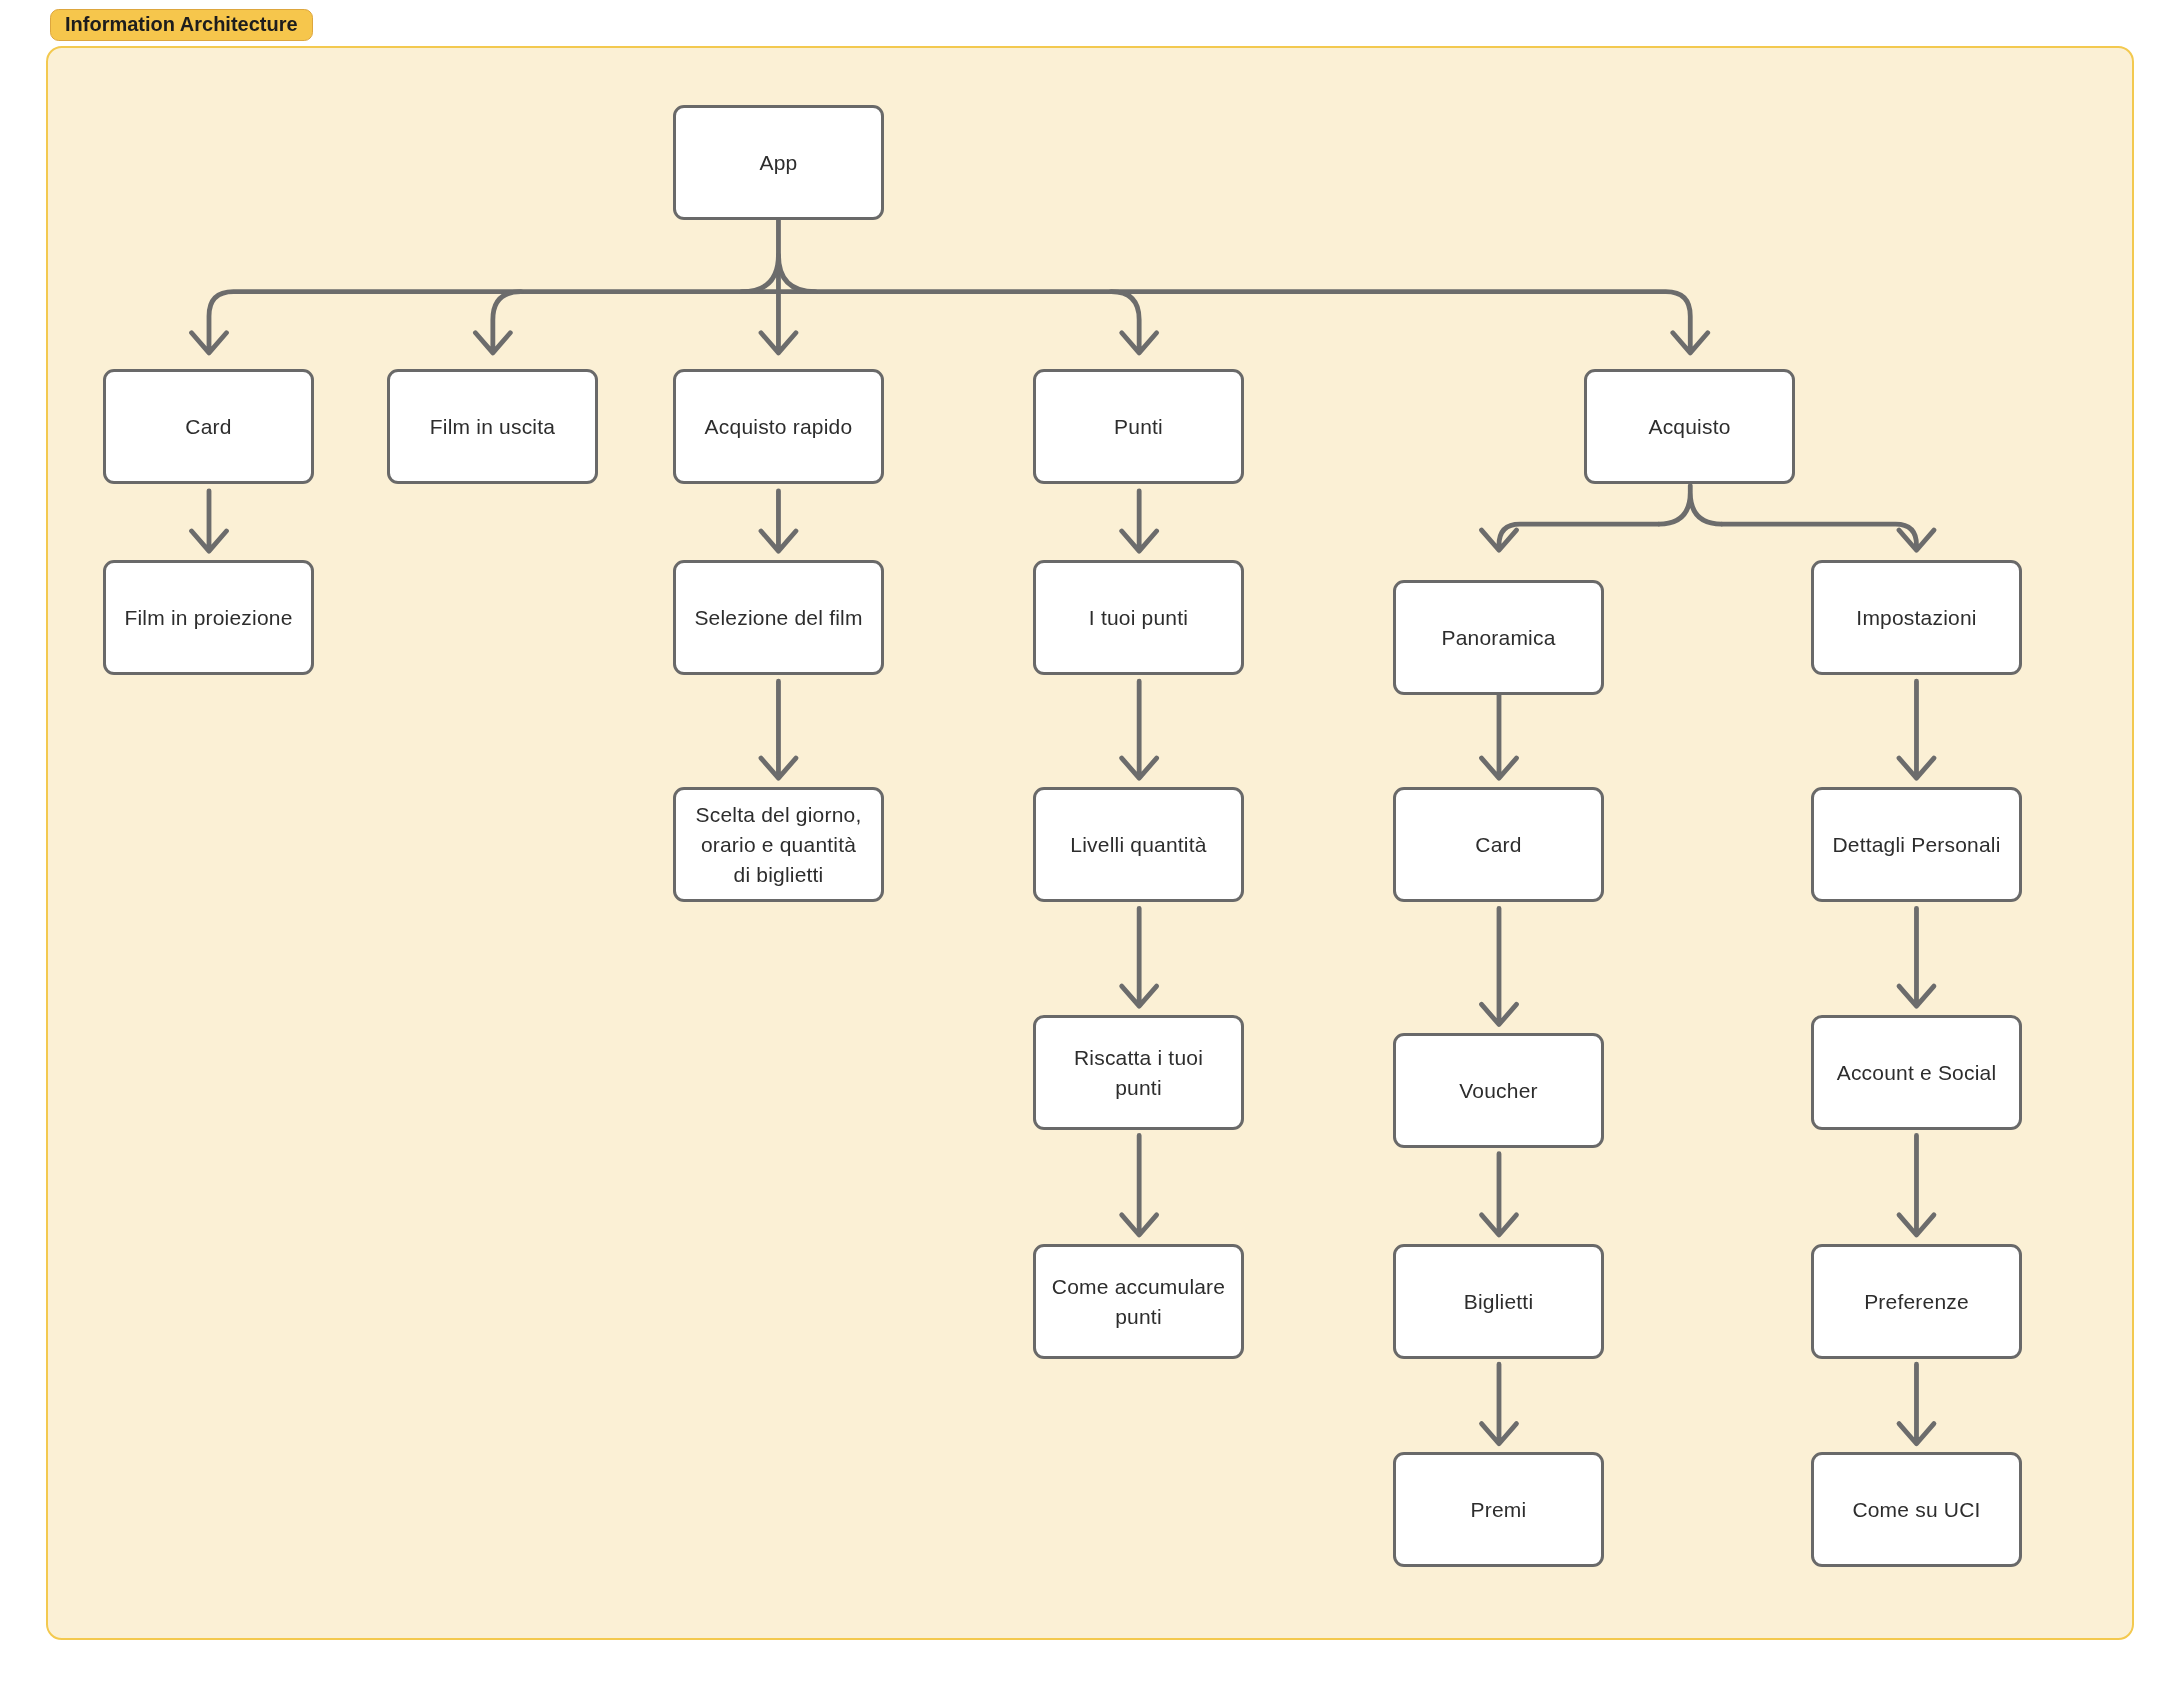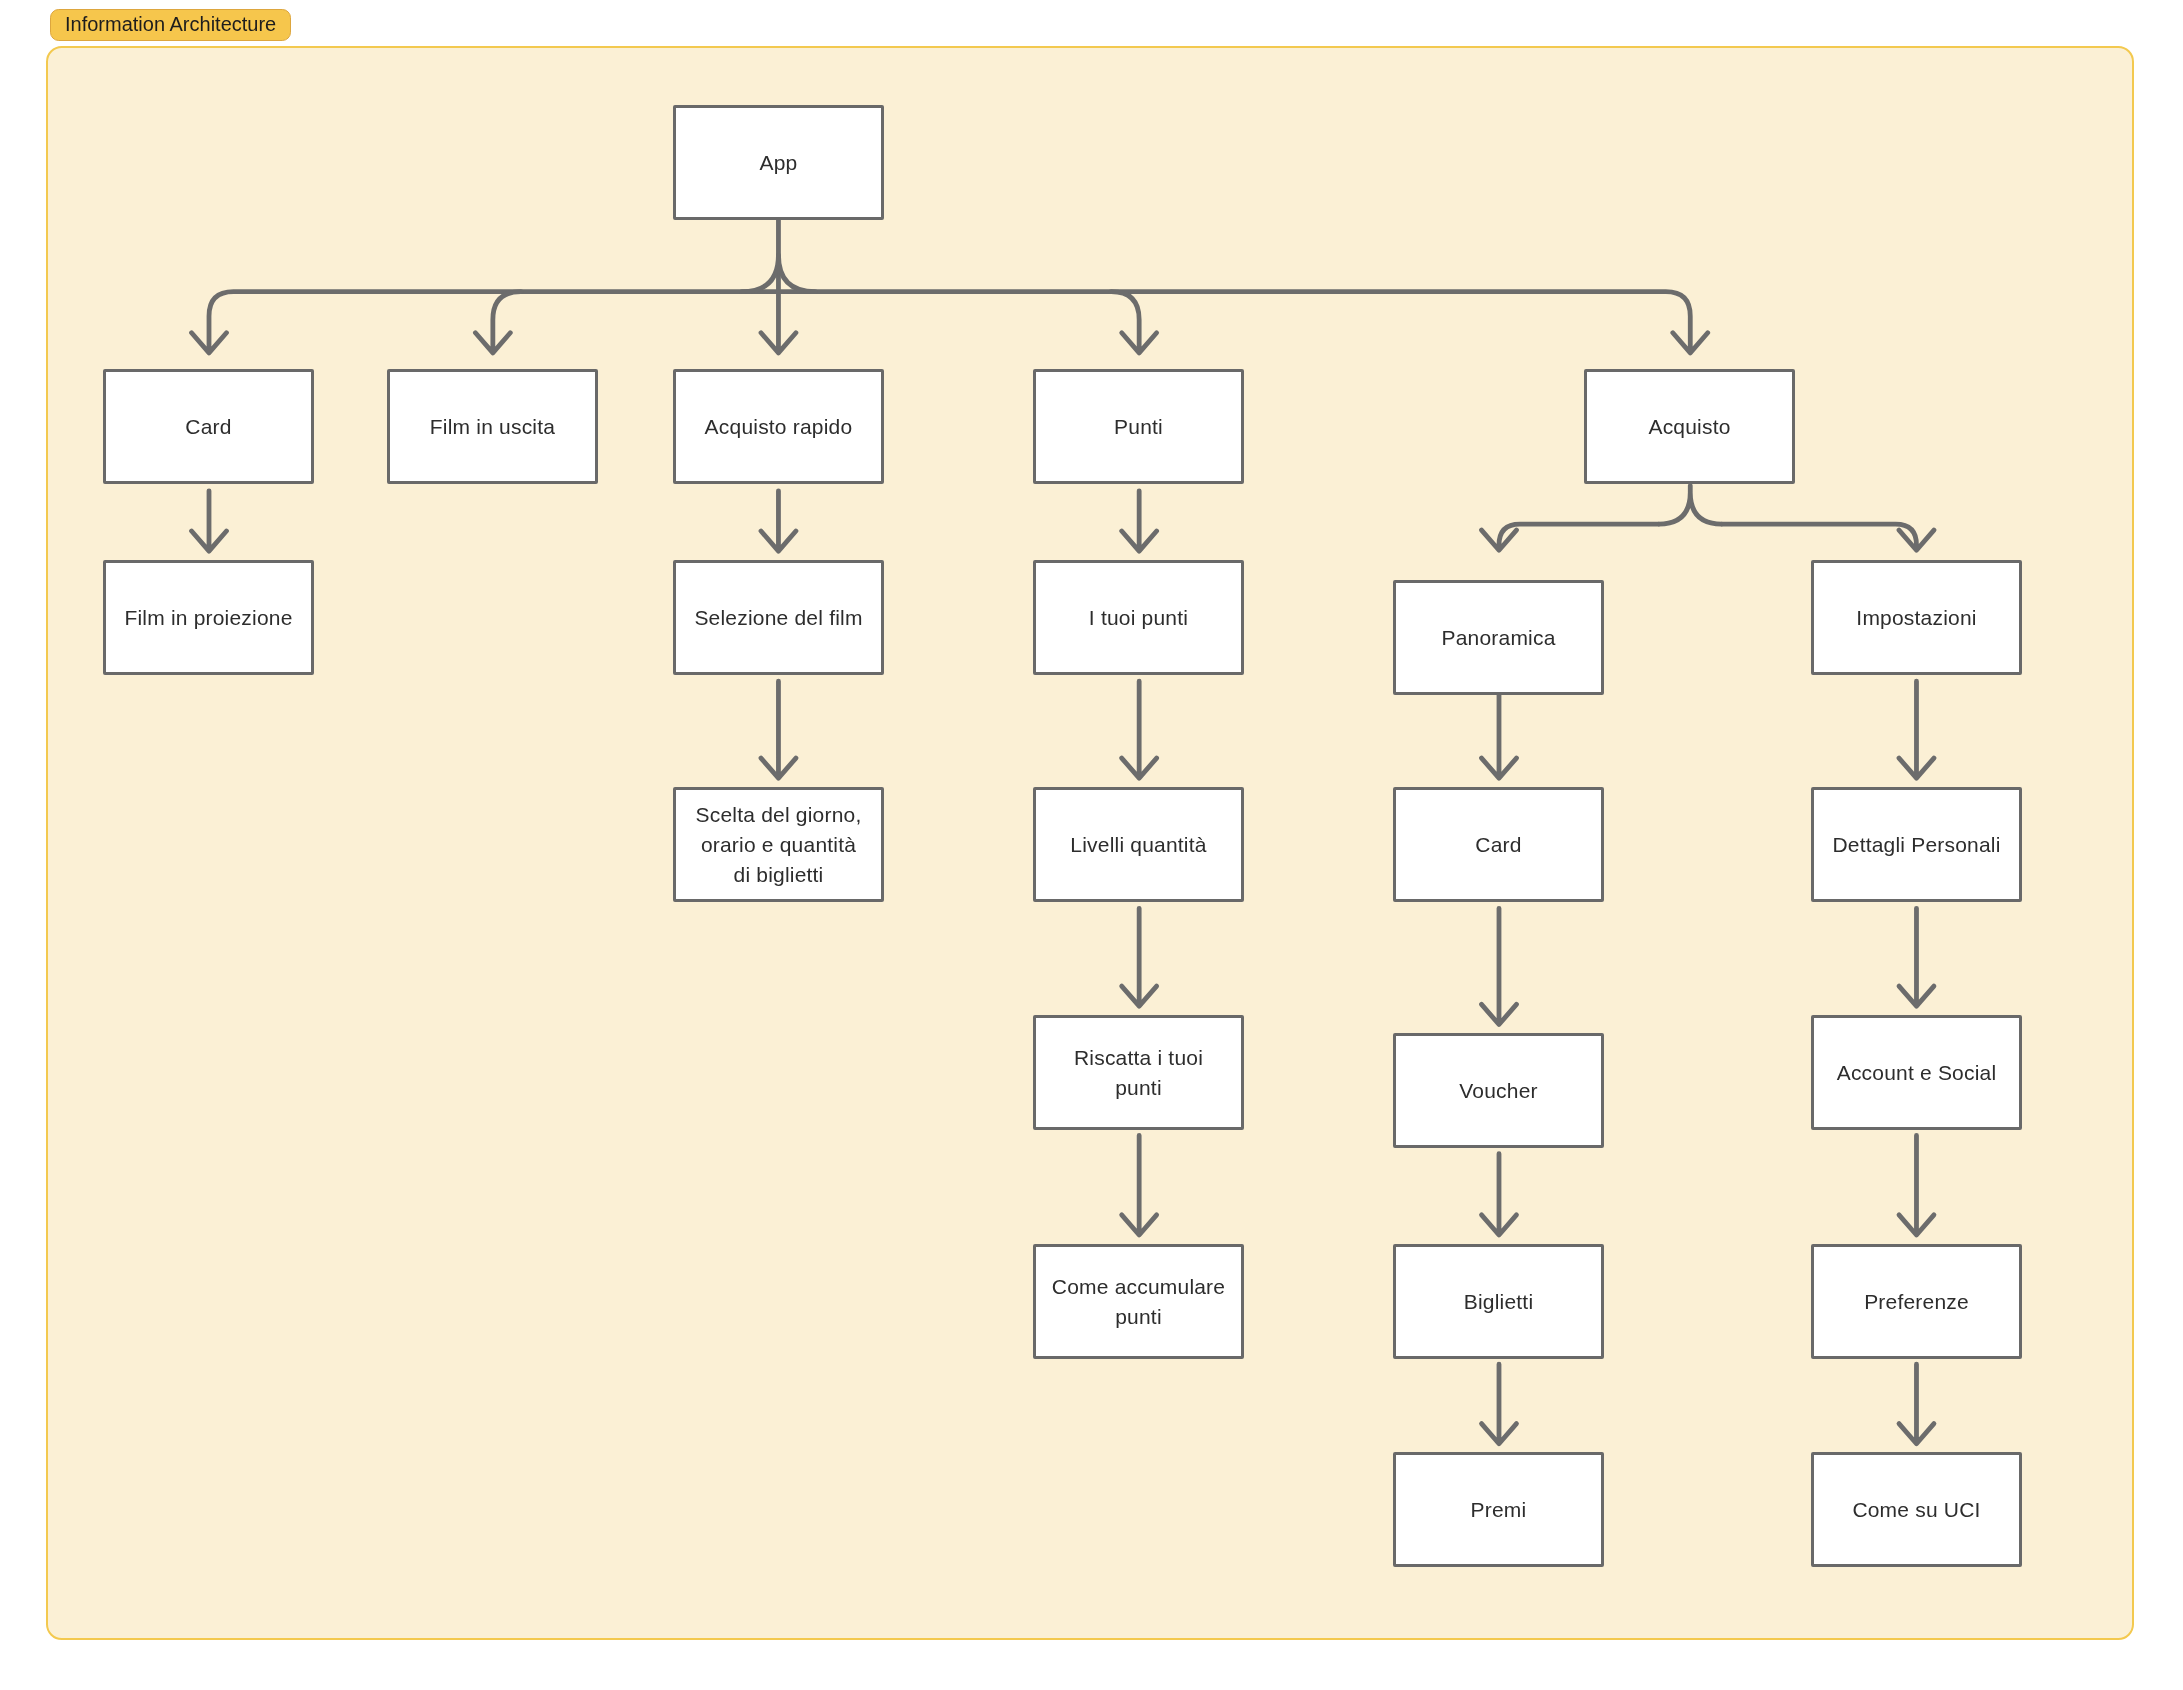--- a/index.html
+++ b/index.html
@@ -17,39 +17,39 @@
   body{
     width:2184px;height:1690px;position:relative;
     font-family:"Liberation Sans","DejaVu Sans",sans-serif;
     color:var(--text);
   }
   .badge{
     position:absolute;left:50px;top:8.7px;height:32px;
     display:inline-flex;align-items:center;
     padding:0 14px;border-radius:8.7px;
     background:var(--accent);border:1.7px solid var(--accent-border);
-    font-size:20px;font-weight:400;color:#1d1d1d;
+    font-size:20px;font-weight:700;color:#1d1d1d;
     box-sizing:border-box;white-space:nowrap;
   }
   .frame{
     position:absolute;left:46px;top:46px;width:2088px;height:1594px;
     background:var(--canvas-bg);
     border:2.6px solid var(--canvas-border);
     border-radius:15.7px;box-sizing:border-box;
   }
   svg.connectors{position:absolute;left:0;top:0;width:2184px;height:1690px;pointer-events:none;}
   svg.connectors path{
     fill:none;stroke:var(--connector);stroke-width:5.5;
     stroke-linecap:round;stroke-linejoin:round;
   }
   .node{
     position:absolute;width:211px;height:115px;
     background:var(--node-bg);
     border:3.5px solid var(--node-border);
-    border-radius:2px;box-sizing:border-box;
+    border-radius:11px;box-sizing:border-box;
     display:flex;align-items:center;justify-content:center;
     text-align:center;padding:7px 14px;
   }
   .node-label{
     font-size:21px;line-height:30px;color:var(--text);
     letter-spacing:0.2px;
   }
 </style>
 </head>
 <body>

